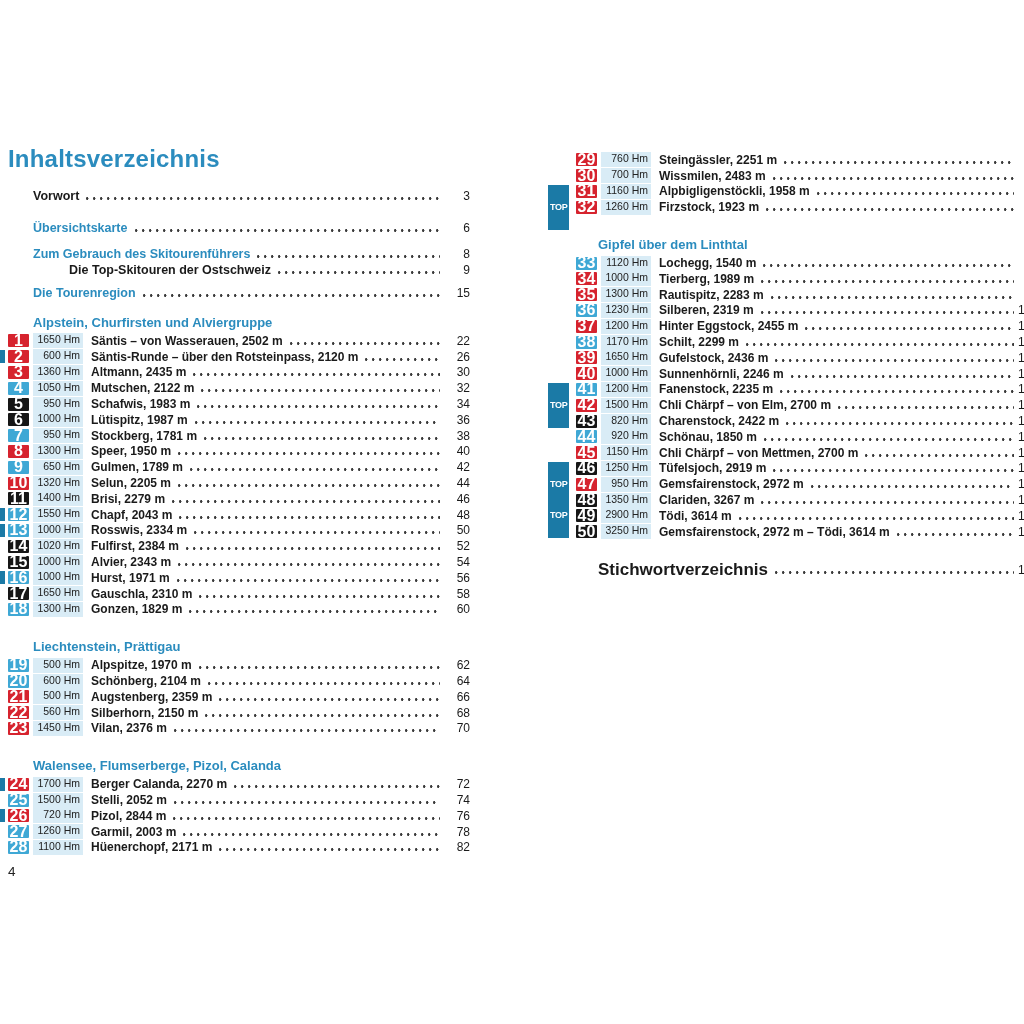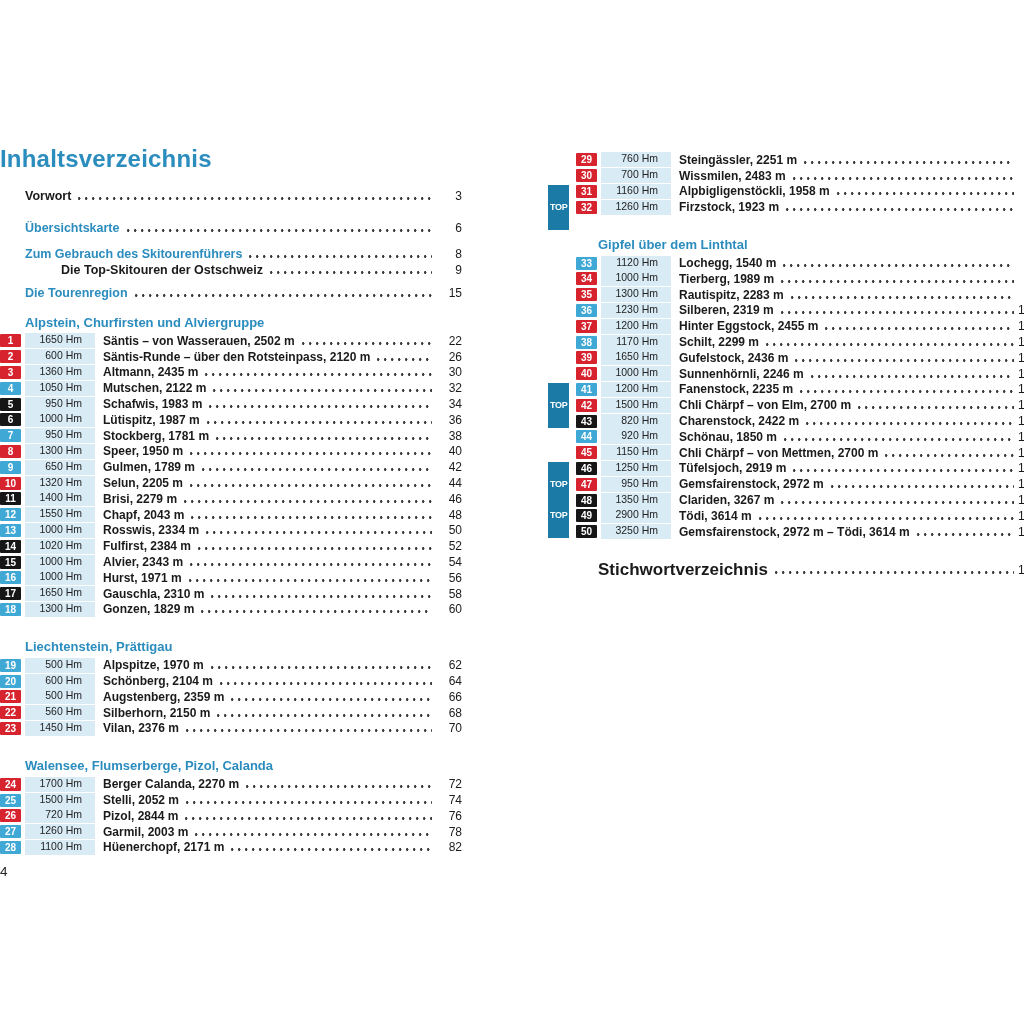--- a/index.html
+++ b/index.html
@@ -1,20 +1,20 @@
 <!DOCTYPE html>
 <html style="--accent: #2b8cbe; --badge-red: #d6232e; --badge-blue: #3fa8d5; --badge-black: #161616; --badge-top: #1b7aa6; --hm-bg: #d9ecf6;"><head>
 <meta charset="utf-8">
 <style>
   html,body{margin:0;padding:0;}
   body{background:#fff;font-family:"Liberation Sans",sans-serif;color:#1a1a1a;}
   .page{position:relative;width:1024px;height:1024px;background:#ffffff;overflow:hidden;}
 
   .col{position:absolute;}
-  .col-left{left:0;top:146px;width:462px;}
+  .col-left{left:8px;top:146px;width:462px;}
   .col-right{left:548px;top:152px;width:500px;}
 
   h1.title{margin:0 0 16px 0;font-size:24px;line-height:26px;font-weight:bold;color:var(--accent);letter-spacing:0.2px;}
 
   
   .frow{display:flex;align-items:center;height:16px;margin-left:25px;}
   #front-list .frow:nth-child(2){margin-top:16px;}
   #front-list .frow:nth-child(3){margin-top:10px;}
   #front-list .frow:nth-child(5){margin-top:7px;}
   .flabel{font-weight:bold;font-size:12.5px;white-space:nowrap;flex:none;}
@@ -26,25 +26,25 @@
   #left-sections .section:first-child{margin-top:14px;}
   .sec-head{color:var(--accent);font-weight:bold;font-size:13px;line-height:16px;margin:0 0 2px 25px;white-space:nowrap;}
   .col-right .sec-head{margin-left:50px;}
   .section.no-head{margin-top:0;}
 
   
   .row{display:flex;align-items:center;height:15.8px;position:relative;}
   .row.clip::before{content:"";position:absolute;left:-8px;top:1.5px;width:5px;height:13px;background:var(--badge-top);}
   .topcell{flex:none;width:28px;display:flex;justify-content:flex-start;}
   .topbadge{background:var(--badge-top);color:#fff;font-weight:bold;font-size:9px;line-height:13px;height:13px;padding:16px 2px;letter-spacing:-0.3px;}
-  .num{flex:none;display:inline-flex;align-items:center;justify-content:center;width:21px;height:13px;color:#fff;font-weight:bold;font-size:10px;border-radius:1px;}
+  .num{flex:none;display:inline-flex;align-items:center;justify-content:center;width:21px;height:13px;color:#fff;font-weight:bold;font-size:16px;border-radius:1px;}
   .c-red{background:var(--badge-red);}
   .c-blue{background:var(--badge-blue);}
   .c-black{background:var(--badge-black);}
-  .hm{flex:none;width:44px;margin-left:4px;padding:0 13px;height:15px;line-height:13px;background:var(--hm-bg);text-align:right;font-size:10.5px;color:#222;white-space:nowrap;}
+  .hm{flex:none;width:44px;margin-left:4px;padding:0 3px;height:15px;line-height:13px;background:var(--hm-bg);text-align:right;font-size:10.5px;color:#222;white-space:nowrap;}
   .name{flex:none;margin-left:8px;font-weight:bold;font-size:12px;white-space:nowrap;}
 
   .leader{flex:1;align-self:flex-end;height:3px;margin:0 4px 4px 7px;min-width:8px;
     background-image:radial-gradient(circle at 1.2px 1.5px,#3c3c3c 1.1px,transparent 1.5px);
     background-size:7px 3px;background-repeat:repeat-x;}
   .pnum{flex:none;width:26px;text-align:right;font-size:12px;color:#1a1a1a;white-space:nowrap;}
   .col-right .pnum{width:30px;text-align:left;}
 
   .index-row{display:flex;align-items:center;height:16px;margin-top:22px;margin-left:50px;}
   .index-row .flabel{font-size:17px;}

